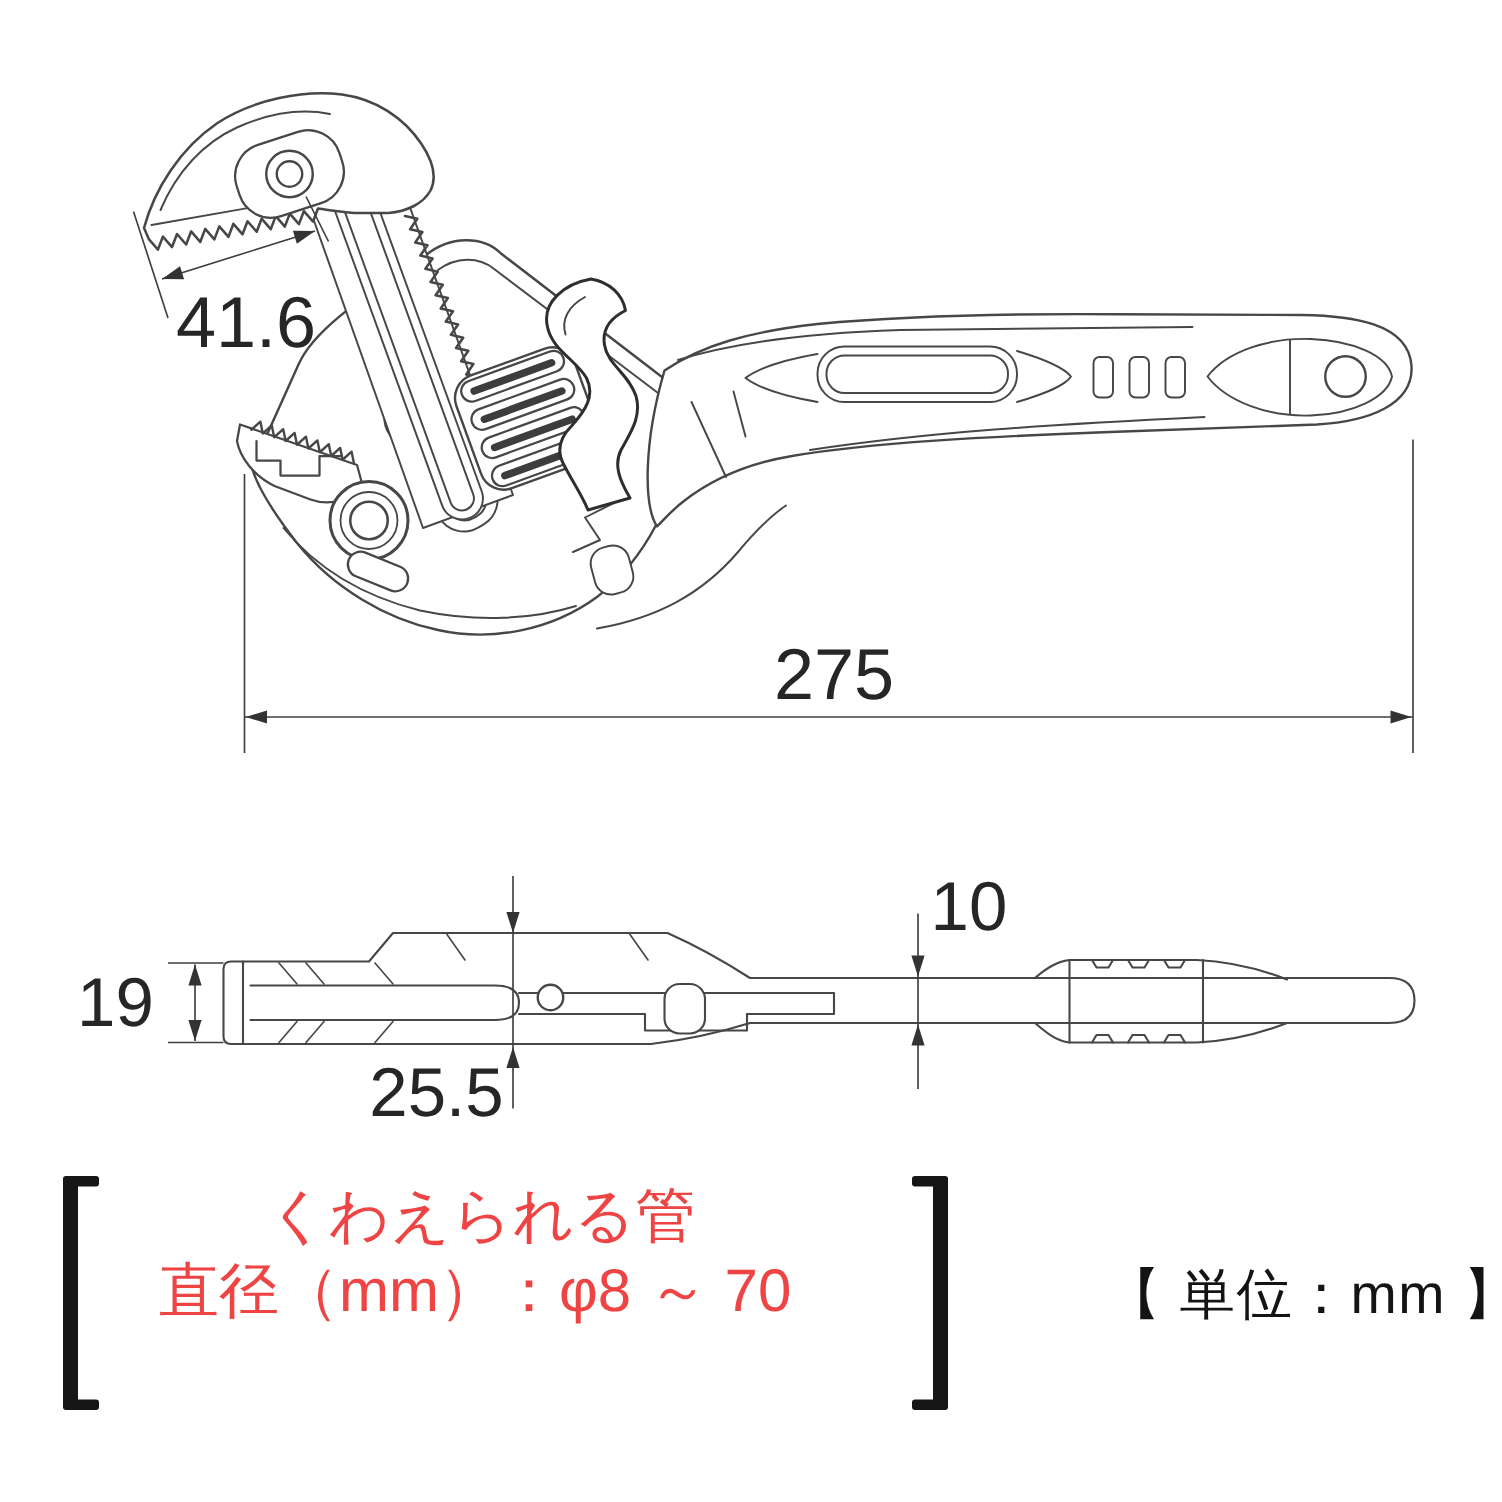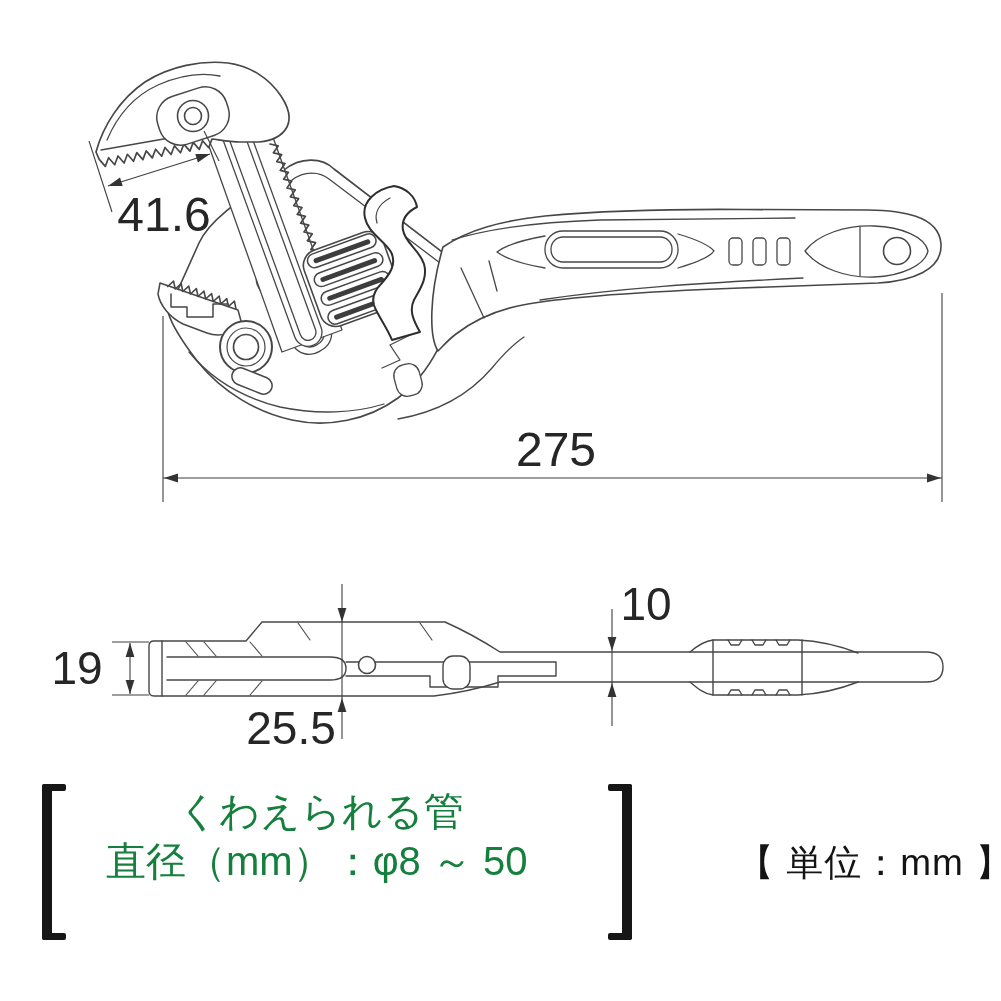--- a/index.html
+++ b/index.html
@@ -22,21 +22,21 @@
   }
   .jbracket{position:relative;flex:0 0 26px;width:26px;}
   .jbracket .bar{position:absolute;top:0;bottom:0;width:10px;background:#161616;border-radius:3px;}
   .jbracket .arm{position:absolute;width:24px;height:7px;background:#161616;border-radius:2px;}
   .jbracket .arm-top{top:0;}
   .jbracket .arm-bottom{bottom:0;}
   .jbracket-left .bar{left:2px;}
   .jbracket-left .arm{left:2px;}
   .jbracket-right .bar{right:2px;}
   .jbracket-right .arm{right:2px;}
-  .spec-lines{flex:1;color:#15803d;font-size:40px;line-height:50px;padding-top:2px;white-space:nowrap;}
+  .spec-lines{flex:1;color:#ef4444;font-size:40px;line-height:50px;padding-top:2px;white-space:nowrap;}
   .spec-title{padding-left:112px;}
   .spec-line{padding-left:40px;}
 
   .unit-note{
     position:absolute;left:737px;top:838px;
     font-size:37px;color:#141414;white-space:nowrap;letter-spacing:1px;
   }
 </style>
 </head>
 <body>
@@ -287,21 +287,21 @@
   </svg>
 
   <div class="spec-block">
     <div class="jbracket jbracket-left">
       <div class="bar"></div>
       <div class="arm arm-top"></div>
       <div class="arm arm-bottom"></div>
     </div>
     <div class="spec-lines">
       <div class="spec-title">くわえられる管</div>
-      <div class="spec-line">直径（mm）：φ8 ～ 50</div>
+      <div class="spec-line">直径（mm）：φ8 ～ 70</div>
     </div>
     <div class="jbracket jbracket-right">
       <div class="bar"></div>
       <div class="arm arm-top"></div>
       <div class="arm arm-bottom"></div>
     </div>
   </div>
 
   <div class="unit-note">【 単位：mm 】</div>
 

